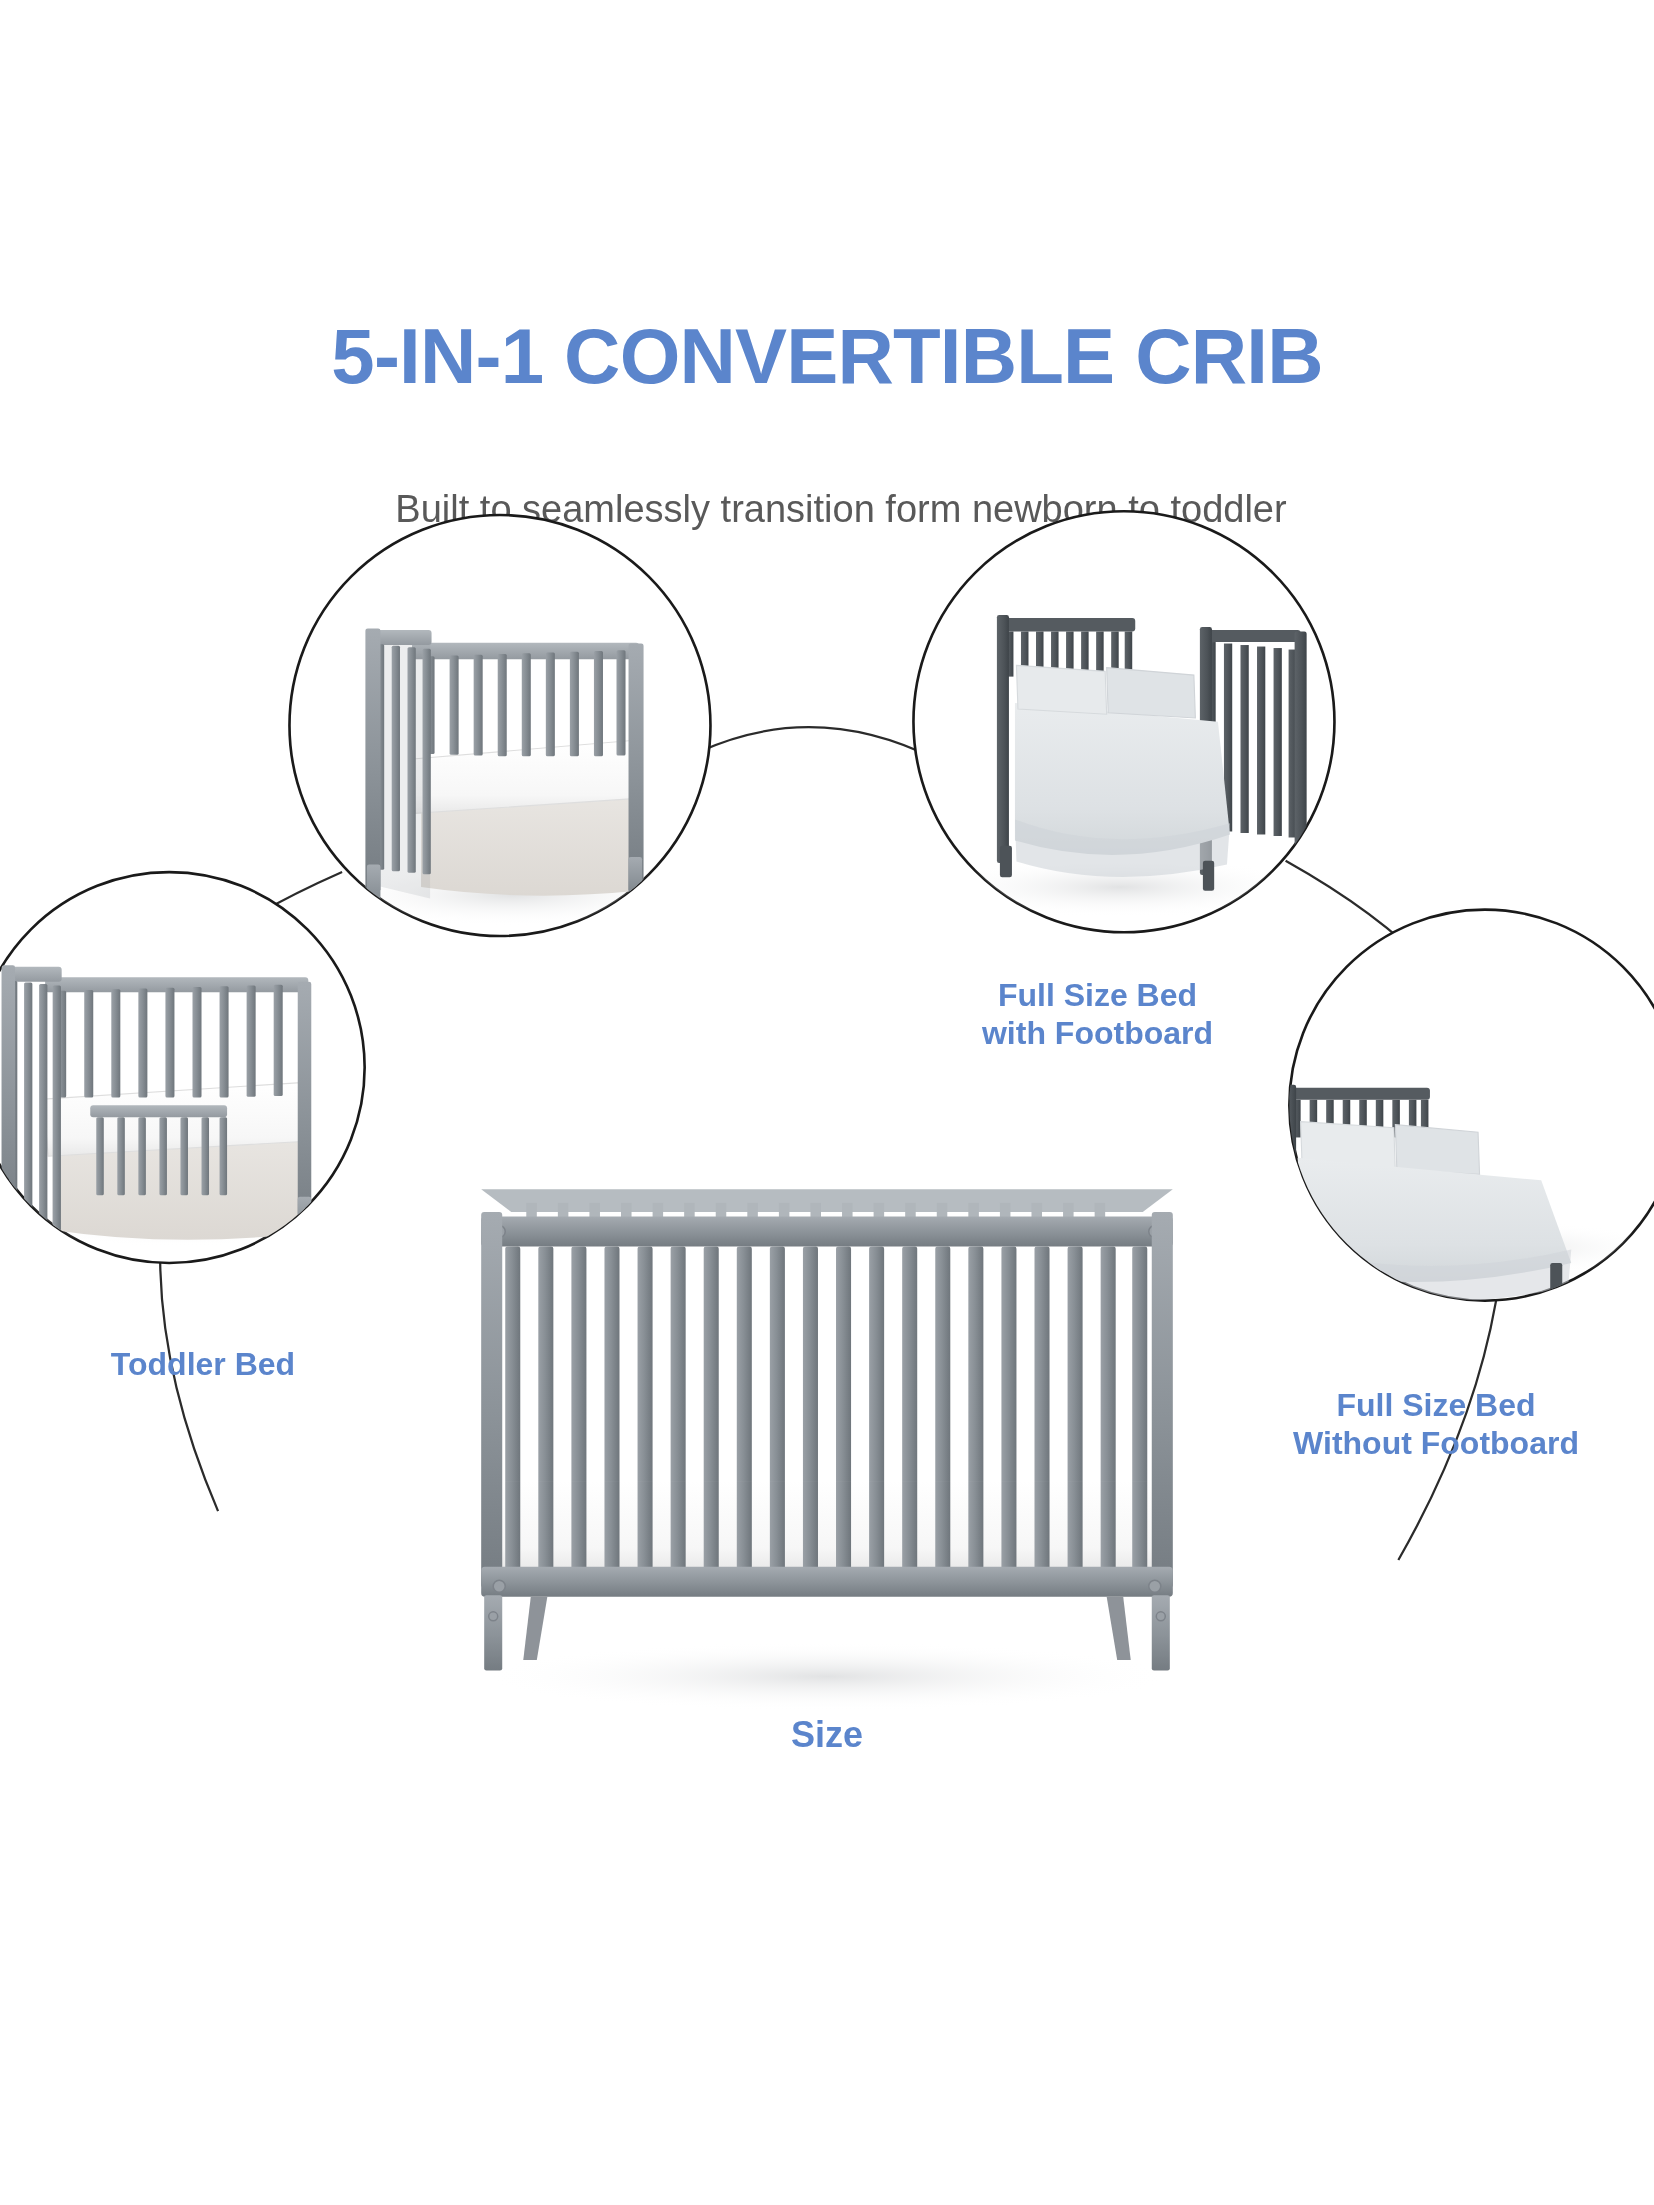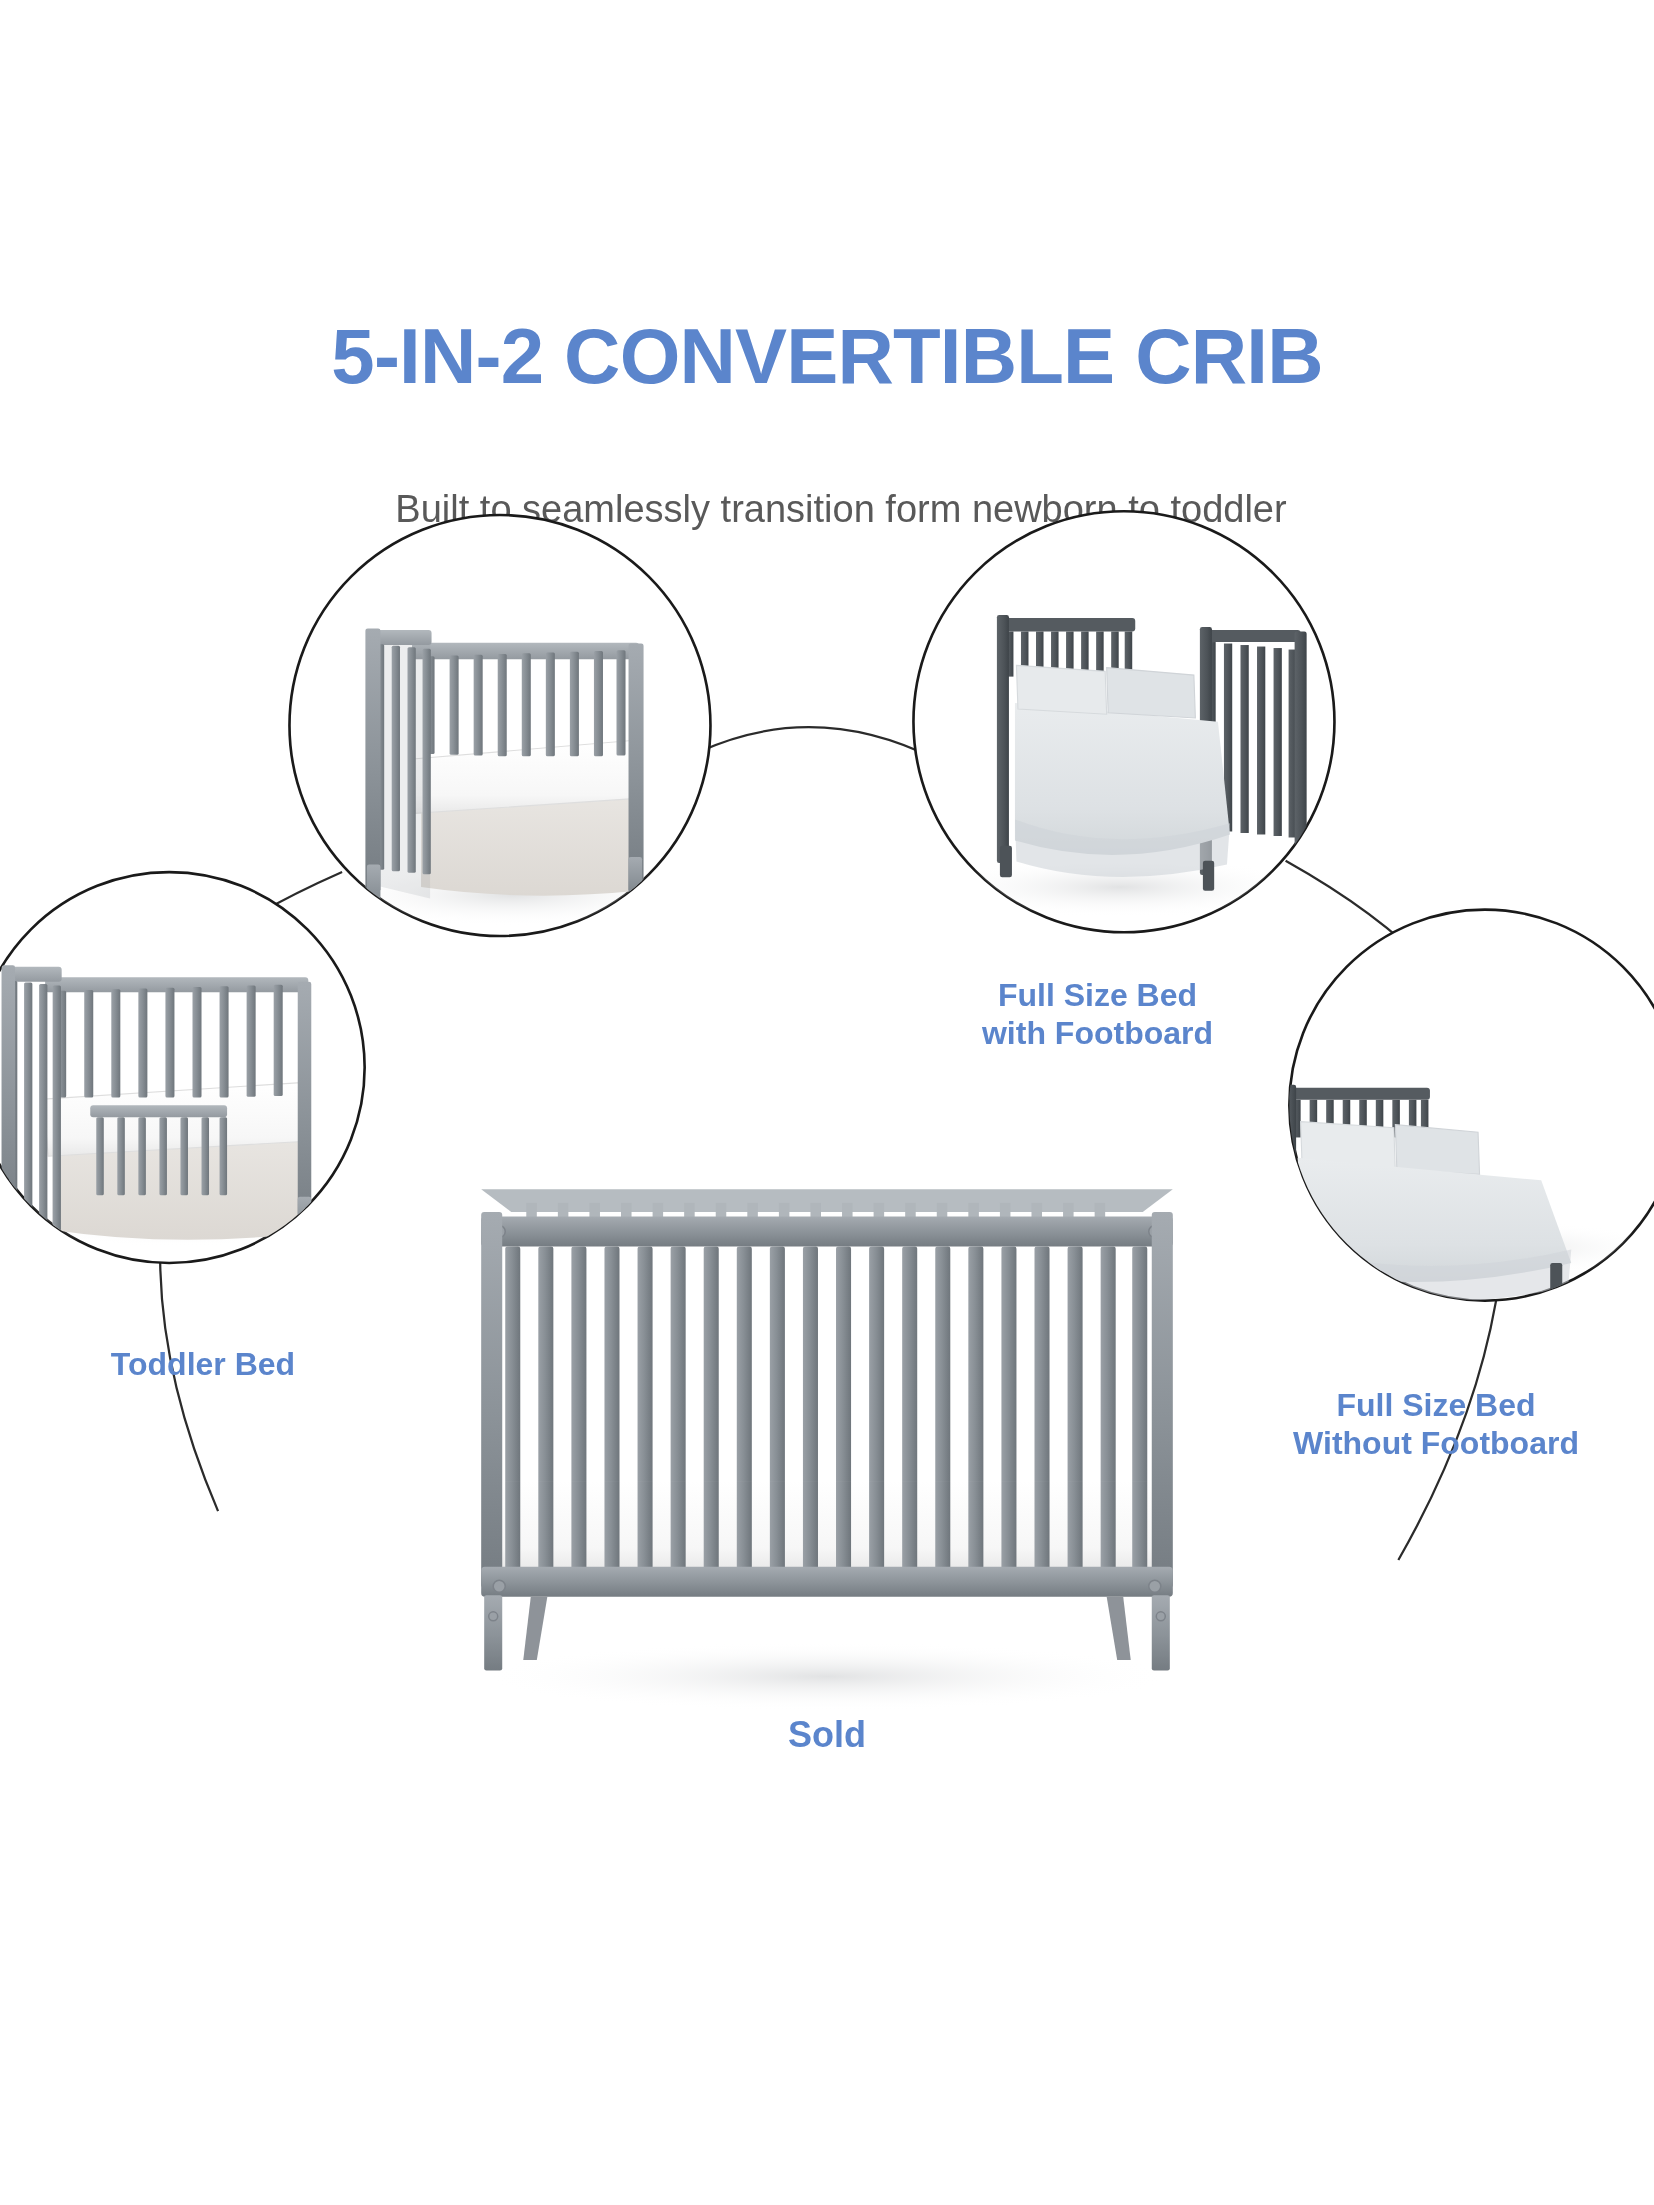--- a/index.html
+++ b/index.html
@@ -59,21 +59,21 @@
   svg.overlay{position:absolute;left:0;top:0;width:1654px;height:2205px;}
 
   
   .svg-wrap{position:absolute;inset:0;}
 </style>
 </head>
 <body>
 
 <div class="stage">
 
-  <div class="title">5-IN-2 CONVERTIBLE CRIB</div>
+  <div class="title">5-IN-1 CONVERTIBLE CRIB</div>
 
   <div class="subtitle">Built to seamlessly transition form newborn to toddler</div>
 
   <div class="svg-wrap">
   <svg class="overlay" viewBox="0 0 2200 2933" xmlns="http://www.w3.org/2000/svg">
     <defs>
 
       <linearGradient id="woodV" x1="0" y1="0" x2="1" y2="0">
         <stop offset="0%" stop-color="#9aa0a6"></stop>
         <stop offset="45%" stop-color="#888f95"></stop>
@@ -399,17 +399,17 @@
 
 
   <div class="lbl lbl-fullfoot">Full Size Bed
 with Footboard</div>
 
   <div class="lbl lbl-toddler">Toddler Bed</div>
 
   <div class="lbl lbl-nofoot">Full Size Bed
 Without Footboard</div>
 
-  <div class="lbl lbl-crib">Sold</div>
+  <div class="lbl lbl-crib">Size</div>
 
 
 </div>
 
 
 </body></html>

